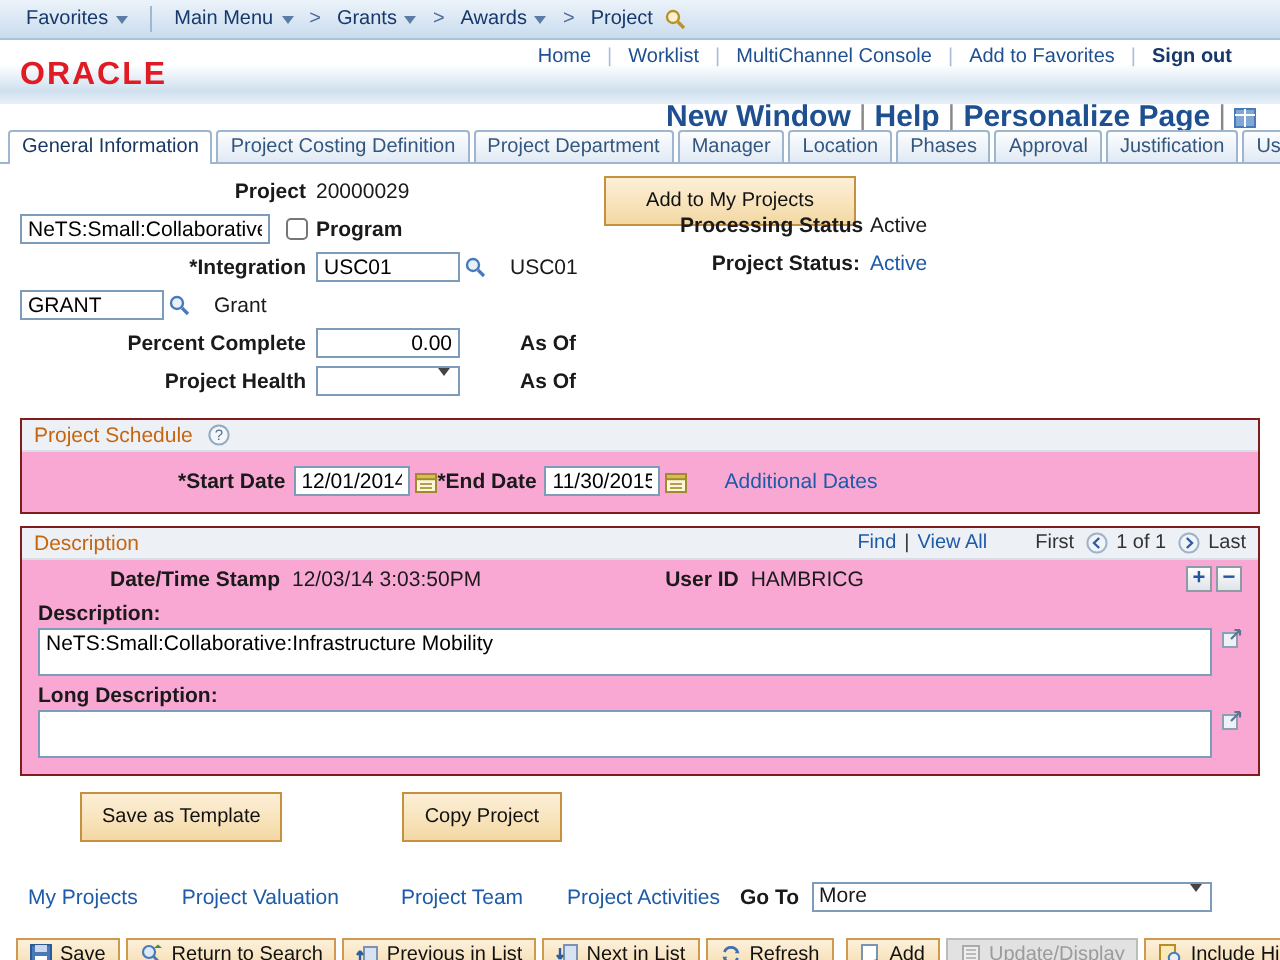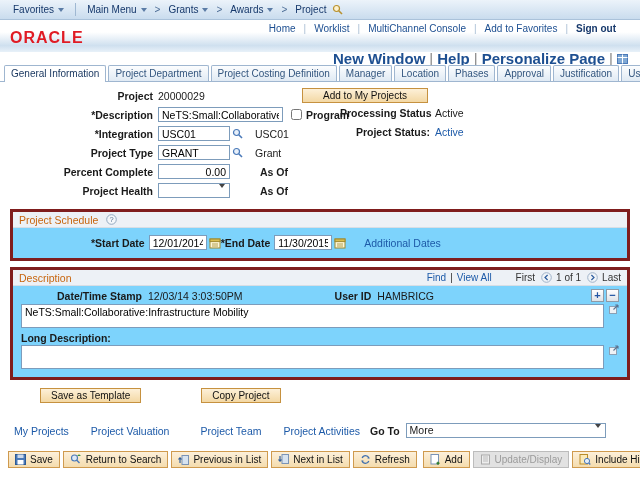--- a/index.html
+++ b/index.html
@@ -48,24 +48,24 @@
   .chk { width:11px; height:11px; margin-left:8px; }
   .chk-label { font-weight:bold; margin-left:4px; }
   .fake-select { width:72px; height:15px; border:1px solid #7d9cbb; background:#fff; display:flex; cursor:pointer; }
   .fake-select .val { flex:1; padding:0 3px; }
   .fake-select .tri { width:0; height:0; border-left:3.5px solid transparent; border-right:3.5px solid transparent; border-top:4px solid #444; margin-right:4px; }
   .right-abs { position:absolute; display:flex; align-items:center; }
   .rlabel { width:95px; text-align:right; font-weight:bold; padding-right:5px; white-space:nowrap; }
   .blue-link { color:#1d5aa8; cursor:pointer; white-space:nowrap; }
 
   .btn-tan { background:linear-gradient(#fdf0d8,#f3d8a4); border:1px solid #c6913f; color:#111;
-    font-family:inherit; font-size:10px; height:15px; padding:0 10px; cursor:pointer; white-space:nowrap; }
-
-  
-  .groupbox { border:3px solid #7f1d1d; margin-top:6px; background:#7dd3fc; }
+    font-family:inherit; font-size:10px; height:25px; padding:0 10px; cursor:pointer; white-space:nowrap; }
+
+  
+  .groupbox { border:1px solid #7f1d1d; margin-top:6px; background:#f9a8d4; }
   .gb-header { background:#edf1f6; border-bottom:1px solid #d8dee5; padding:2px 6px; font-size:10.5px; color:#c7650e;
     display:flex; align-items:center; height:16px; }
   .gb-title { margin-right:6px; }
   .gb-right { margin-left:auto; display:flex; align-items:center; gap:4px; font-size:10px; color:#333; }
   .sched-body { padding:7px 8px 8px; display:flex; align-items:center; }
   .slabel { font-weight:bold; padding-right:4px; }
   .cal-icon { margin-left:2px; cursor:pointer; display:inline-flex; }
 
   .desc-body { padding:2px 8px 8px; }
   .dt-row { display:flex; align-items:center; height:15px; }
@@ -155,61 +155,59 @@
       <svg width="11" height="10" viewBox="0 0 11 10">
           <rect x="0.5" y="0.5" width="10" height="9" fill="#7fa8d4" stroke="#4a79b8"></rect>
           <line x1="0.5" y1="3.5" x2="10.5" y2="3.5" stroke="#fff"></line>
           <line x1="5.5" y1="0.5" x2="5.5" y2="9.5" stroke="#fff"></line>
         </svg>
     </span>
   </div>
 
   <div class="tabrow">
     <div class="tab active">General Information</div>
+    <div class="tab">Project Costing Definition</div>
     <div class="tab">Project Department</div>
-    <div class="tab">Project Costing Definition</div>
     <div class="tab">Manager</div>
     <div class="tab">Location</div>
     <div class="tab">Phases</div>
     <div class="tab">Approval</div>
     <div class="tab">Justification</div>
     <div class="tab">User Fields</div>
 
   </div>
 
   <div class="content">
 
     <div class="form-area">
       <div class="frow">
         <span class="flabel">Project</span>
         <span>20000029</span>
       </div>
       <button class="btn-tan" style="position:absolute; left:292px; top:0; width:126px;">Add to My Projects</button>
 
       <div class="frow">
-        <span class="flabel">*Description</span>
         <input class="tin" style="width: 125px;" value="NeTS:Small:Collaborative:Infra">
         <input type="checkbox" class="chk" style="">
         <span class="chk-label">Program</span>
       </div>
 
       <div class="frow">
         <span class="flabel">*Integration</span>
         <input class="tin" style="width: 72px;" value="USC01">
         <span class="icon-btn">
           <svg width="11" height="11" viewBox="0 0 11 11">
               <circle cx="4.5" cy="4.5" r="3" fill="#e8f0fa" stroke="#4a79b8" stroke-width="1.2"></circle>
               <line x1="7" y1="7" x2="10" y2="10" stroke="#4a79b8" stroke-width="1.6"></line>
             </svg>
         </span>
         <span class="plain">USC01</span>
       </div>
 
       <div class="frow">
-        <span class="flabel">Project Type</span>
         <input class="tin" style="width: 72px;" value="GRANT">
         <span class="icon-btn">
           <svg width="11" height="11" viewBox="0 0 11 11">
               <circle cx="4.5" cy="4.5" r="3" fill="#e8f0fa" stroke="#4a79b8" stroke-width="1.2"></circle>
               <line x1="7" y1="7" x2="10" y2="10" stroke="#4a79b8" stroke-width="1.6"></line>
             </svg>
         </span>
         <span class="plain">Grant</span>
       </div>
 
@@ -302,20 +300,21 @@
         <div class="dt-row">
           <span class="boldtxt" style="margin-left:36px;">Date/Time Stamp</span>
           <span style="margin-left:6px;">12/03/14  3:03:50PM</span>
           <span class="boldtxt" style="margin-left:92px;">User ID</span>
           <span style="margin-left:6px;">HAMBRICG</span>
           <div class="pm-group">
             <div class="pm-btn">+</div>
             <div class="pm-btn">−</div>
           </div>
         </div>
+        <div class="sec-label">Description:</div>
         <div class="ta-row">
           <textarea class="ta" style="">NeTS:Small:Collaborative:Infrastructure Mobility</textarea>
           <span class="icon-btn">
             <svg width="10" height="10" viewBox="0 0 10 10">
                 <rect x="0.5" y="2.5" width="7" height="7" fill="#eef2f6" stroke="#8ba0b5"></rect>
                 <path d="M4.5 5.5 L9 1 M9 1 L6 1 M9 1 L9 4" stroke="#5a7graph" fill="none" stroke-width="1.1" stroke-linecap="round"></path>
                 <path d="M4.5 5.5 L9 1 M9 1 L6.2 1 M9 1 L9 3.8" stroke="#5a7491" fill="none" stroke-width="1.1"></path>
               </svg>
           </span>
         </div>

